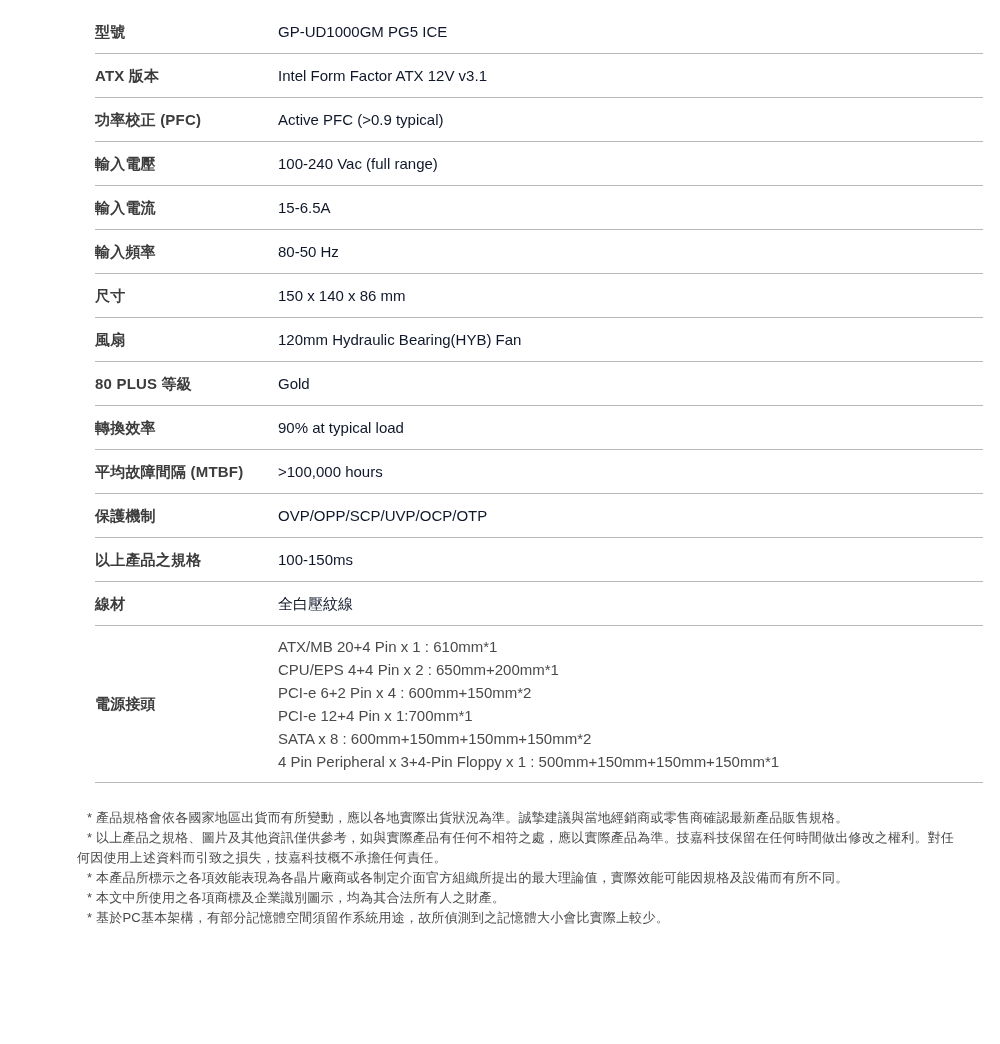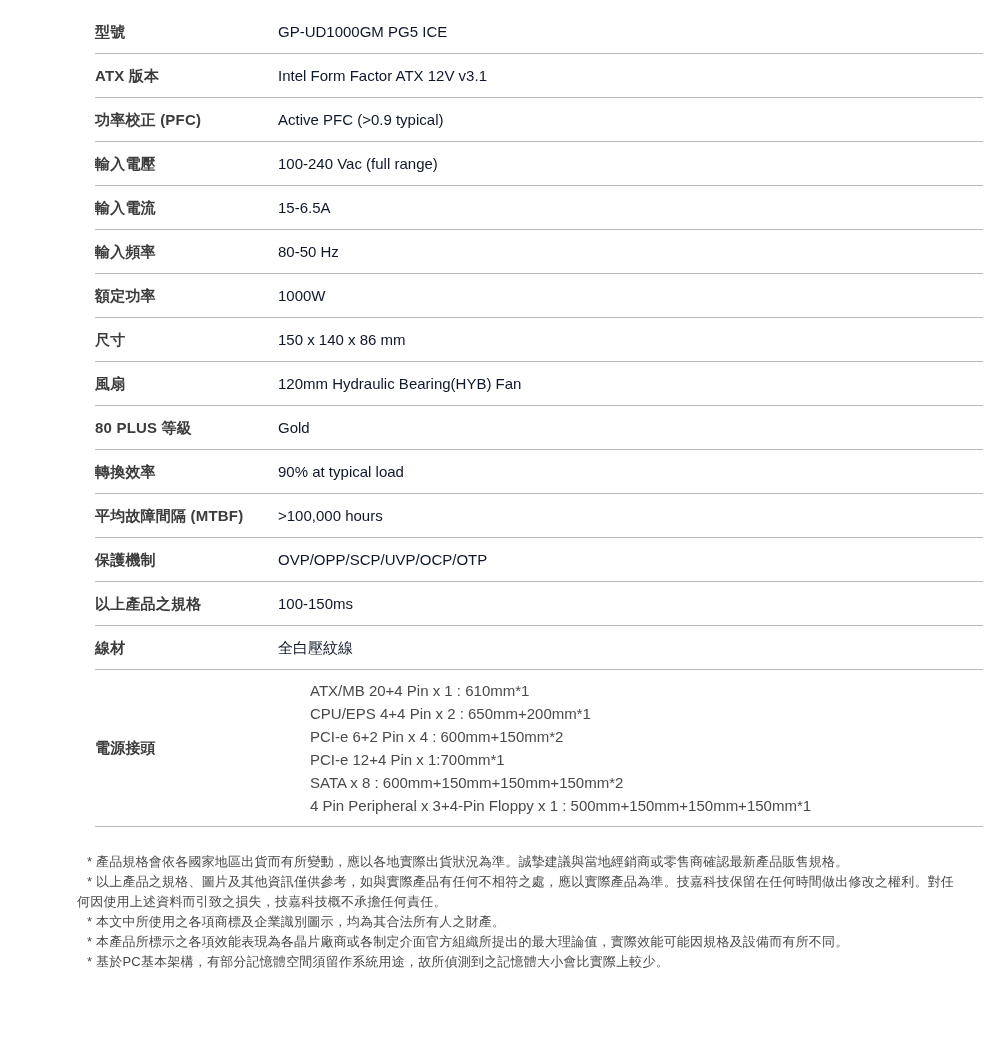--- a/index.html
+++ b/index.html
@@ -42,21 +42,20 @@
     line-height: 1.3;
   }
   .spec-value-group {
     padding: 9px 0;
   }
   .spec-value-line {
     font-size: 15px;
     color: #4a4a4a;
     line-height: 23px;
     white-space: nowrap;
-    margin-left: 32px;
   }
   .footnotes {
     margin: 25px 0 0 42px;
     width: 884px;
   }
   .footnote {
     margin: 0;
     font-size: 13px;
     line-height: 20px;
     color: #4a4a4a;
@@ -94,24 +93,20 @@
     <div class="spec-row">
       <div class="spec-label">輸入電流</div>
       <div class="spec-value">15-6.5A</div>
     </div>
 
     <div class="spec-row">
       <div class="spec-label">輸入頻率</div>
       <div class="spec-value">80-50 Hz</div>
     </div>
 
-    <div class="spec-row">
-      <div class="spec-label">額定功率</div>
-      <div class="spec-value">1000W</div>
-    </div>
 
     <div class="spec-row">
       <div class="spec-label">尺寸</div>
       <div class="spec-value">150 x 140 x 86 mm</div>
     </div>
 
     <div class="spec-row">
       <div class="spec-label">風扇</div>
       <div class="spec-value">120mm Hydraulic Bearing(HYB) Fan</div>
     </div>
@@ -157,18 +152,18 @@
         <div class="spec-value-line">SATA x 8 : 600mm+150mm+150mm+150mm*2</div>
         <div class="spec-value-line">4 Pin Peripheral x 3+4-Pin Floppy x 1 : 500mm+150mm+150mm+150mm*1</div>
       </div>
     </div>
 
   </div>
 
   <div class="footnotes">
     <p class="footnote">* 產品規格會依各國家地區出貨而有所變動，應以各地實際出貨狀況為準。誠摯建議與當地經銷商或零售商確認最新產品販售規格。</p>
     <p class="footnote">* 以上產品之規格、圖片及其他資訊僅供參考，如與實際產品有任何不相符之處，應以實際產品為準。技嘉科技保留在任何時間做出修改之權利。對任何因使用上述資料而引致之損失，技嘉科技概不承擔任何責任。</p>
+    <p class="footnote">* 本產品所標示之各項效能表現為各晶片廠商或各制定介面官方組織所提出的最大理論值，實際效能可能因規格及設備而有所不同。</p>
     <p class="footnote">* 本文中所使用之各項商標及企業識別圖示，均為其合法所有人之財產。</p>
-    <p class="footnote">* 本產品所標示之各項效能表現為各晶片廠商或各制定介面官方組織所提出的最大理論值，實際效能可能因規格及設備而有所不同。</p>
     <p class="footnote">* 基於PC基本架構，有部分記憶體空間須留作系統用途，故所偵測到之記憶體大小會比實際上較少。</p>
   </div>
 
 </div>
 
 </body></html>

